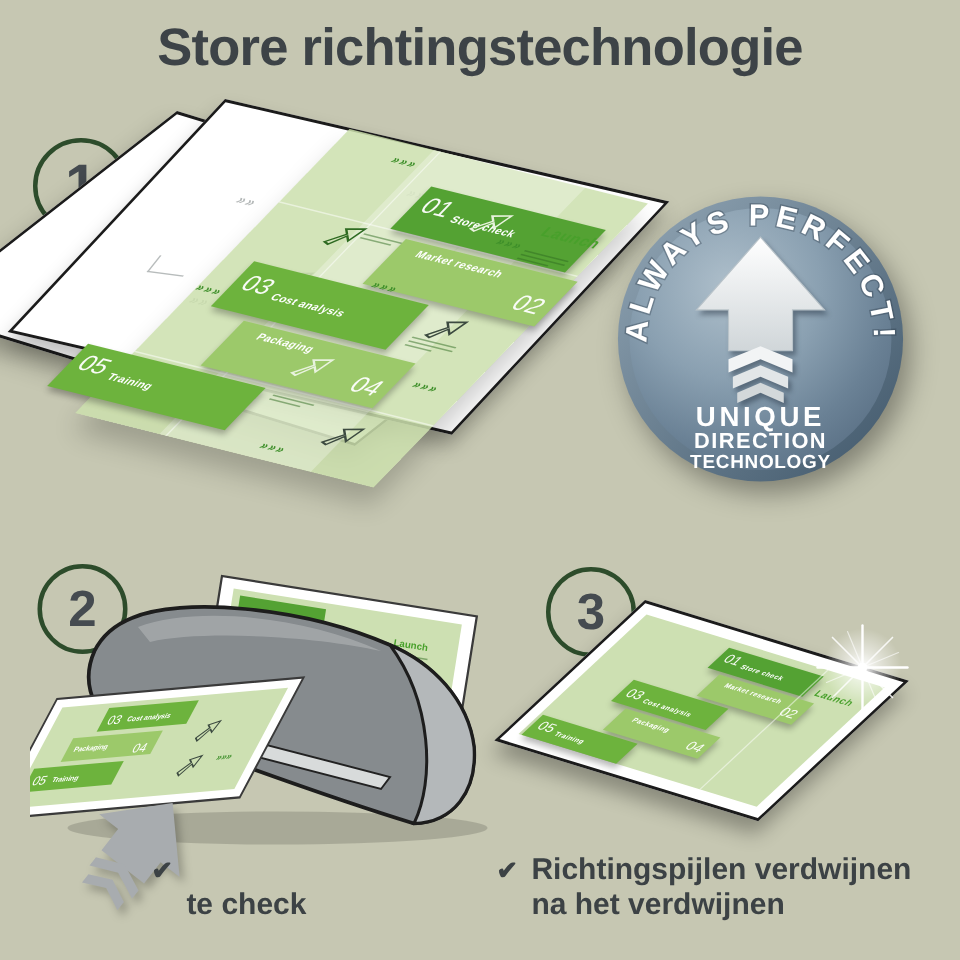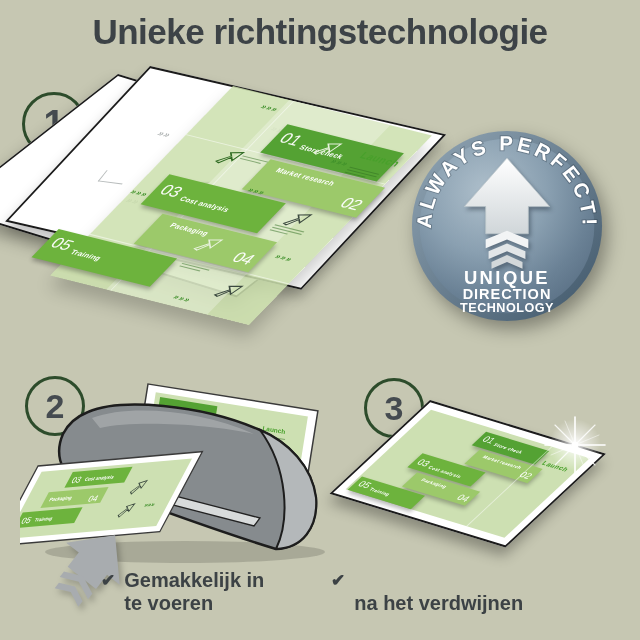--- a/index.html
+++ b/index.html
@@ -82,21 +82,21 @@
   .check .mark-ic{font-size:17px;font-weight:bold;line-height:23px;}
   .check .txt{font-size:20px;font-weight:bold;line-height:23px;}
   .check1{left:101px;top:569px;}
   .check2{left:331px;top:569px;}
 </style>
 </head>
 <body>
 
 <div class="stage">
 
-  <div class="title">Unieke richtingstechnologie</div>
+  <div class="title">Store richtingstechnologie</div>
 
   <div class="step-circle c1">
     <span>1</span>
   </div>
 
   <div class="sheet sheet-back"></div>
 
   <div class="sheet sheet-front">
     <span class="sketch-mark" style="left:58px;top:56px;">»»</span>
     <span class="sketch-mark" style="left:150px;top:26px;">»»</span>
@@ -328,26 +328,26 @@
       <line x1="52" y1="12" x2="12" y2="52" stroke-width="1.1" opacity=".85"></line>
       <line x1="22" y1="8" x2="42" y2="56" stroke-width="0.8" opacity=".6"></line>
       <line x1="56" y1="22" x2="8" y2="42" stroke-width="0.8" opacity=".6"></line>
     </g>
     <circle cx="32" cy="32" r="3.2" fill="#ffffff"></circle>
   </svg>
 
   <div class="check check1">
     <span class="mark-ic">✔</span>
     <span class="txt">
-      <span>Gemakkelijk in</span><br>
-      <span>te voeren</span>
+      <br>
+      <span>te check</span>
     </span>
   </div>
 
   <div class="check check2">
     <span class="mark-ic">✔</span>
     <span class="txt">
-      <br>
+      <span>Richtingspijlen verdwijnen</span><br>
       <span>na het verdwijnen</span>
     </span>
   </div>
 
 </div>
 
 </body></html>

